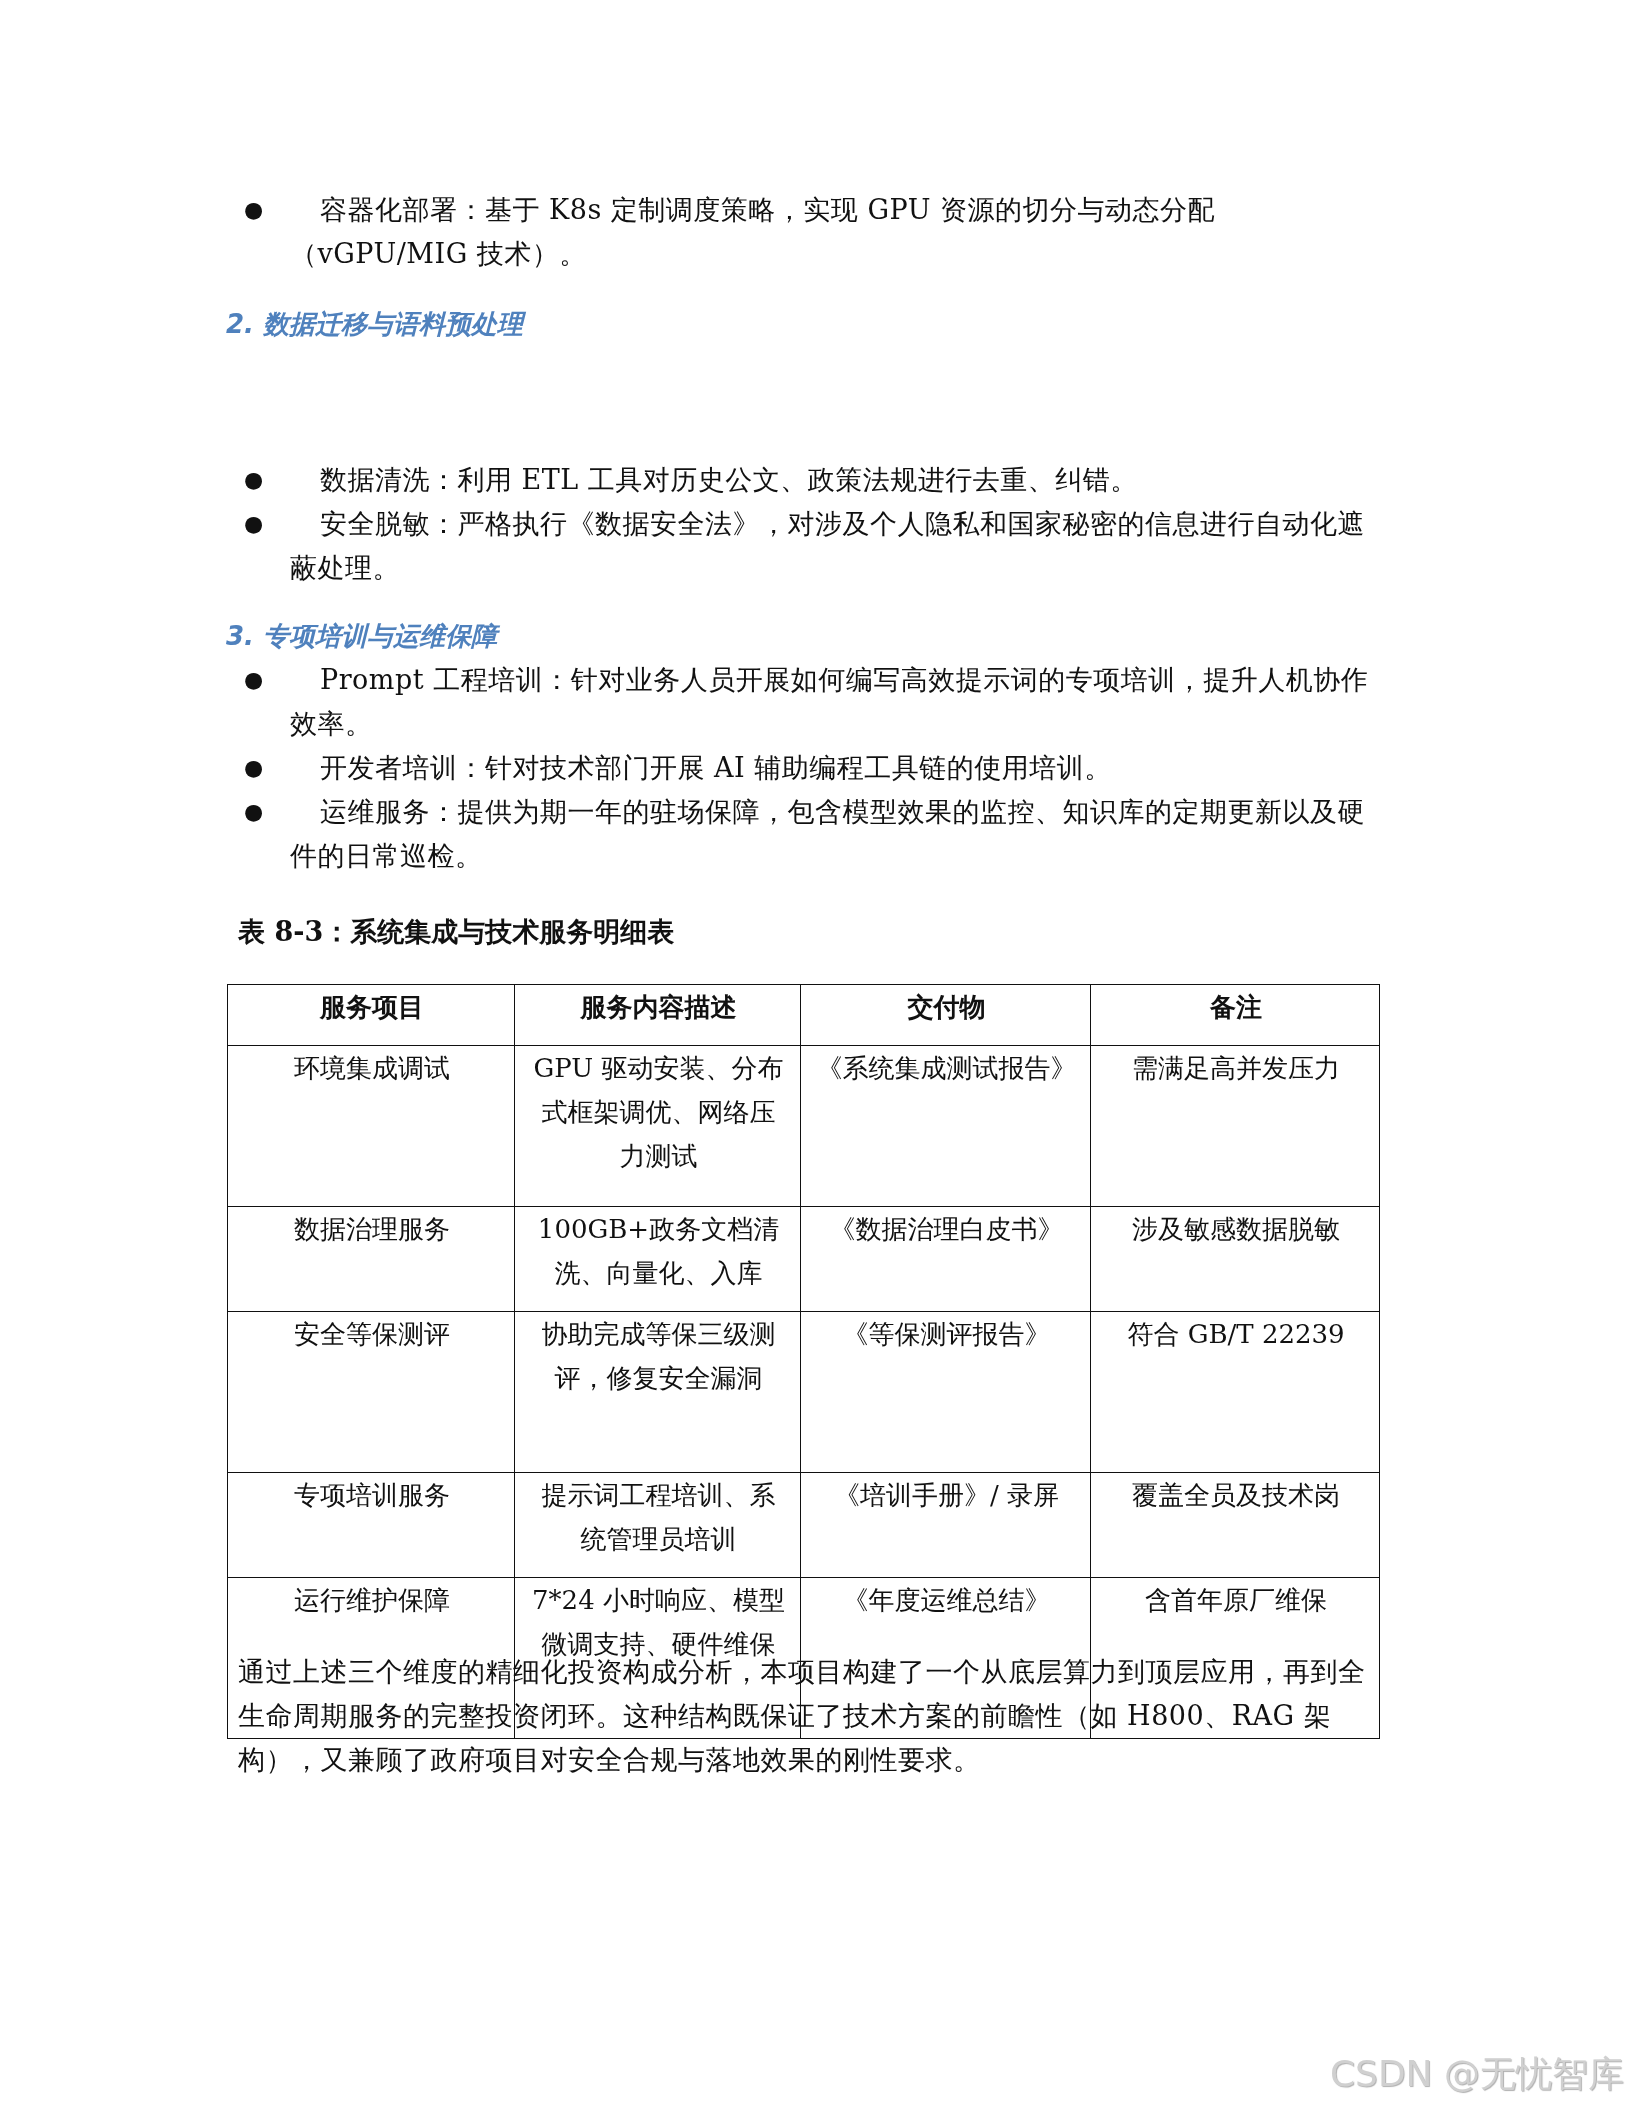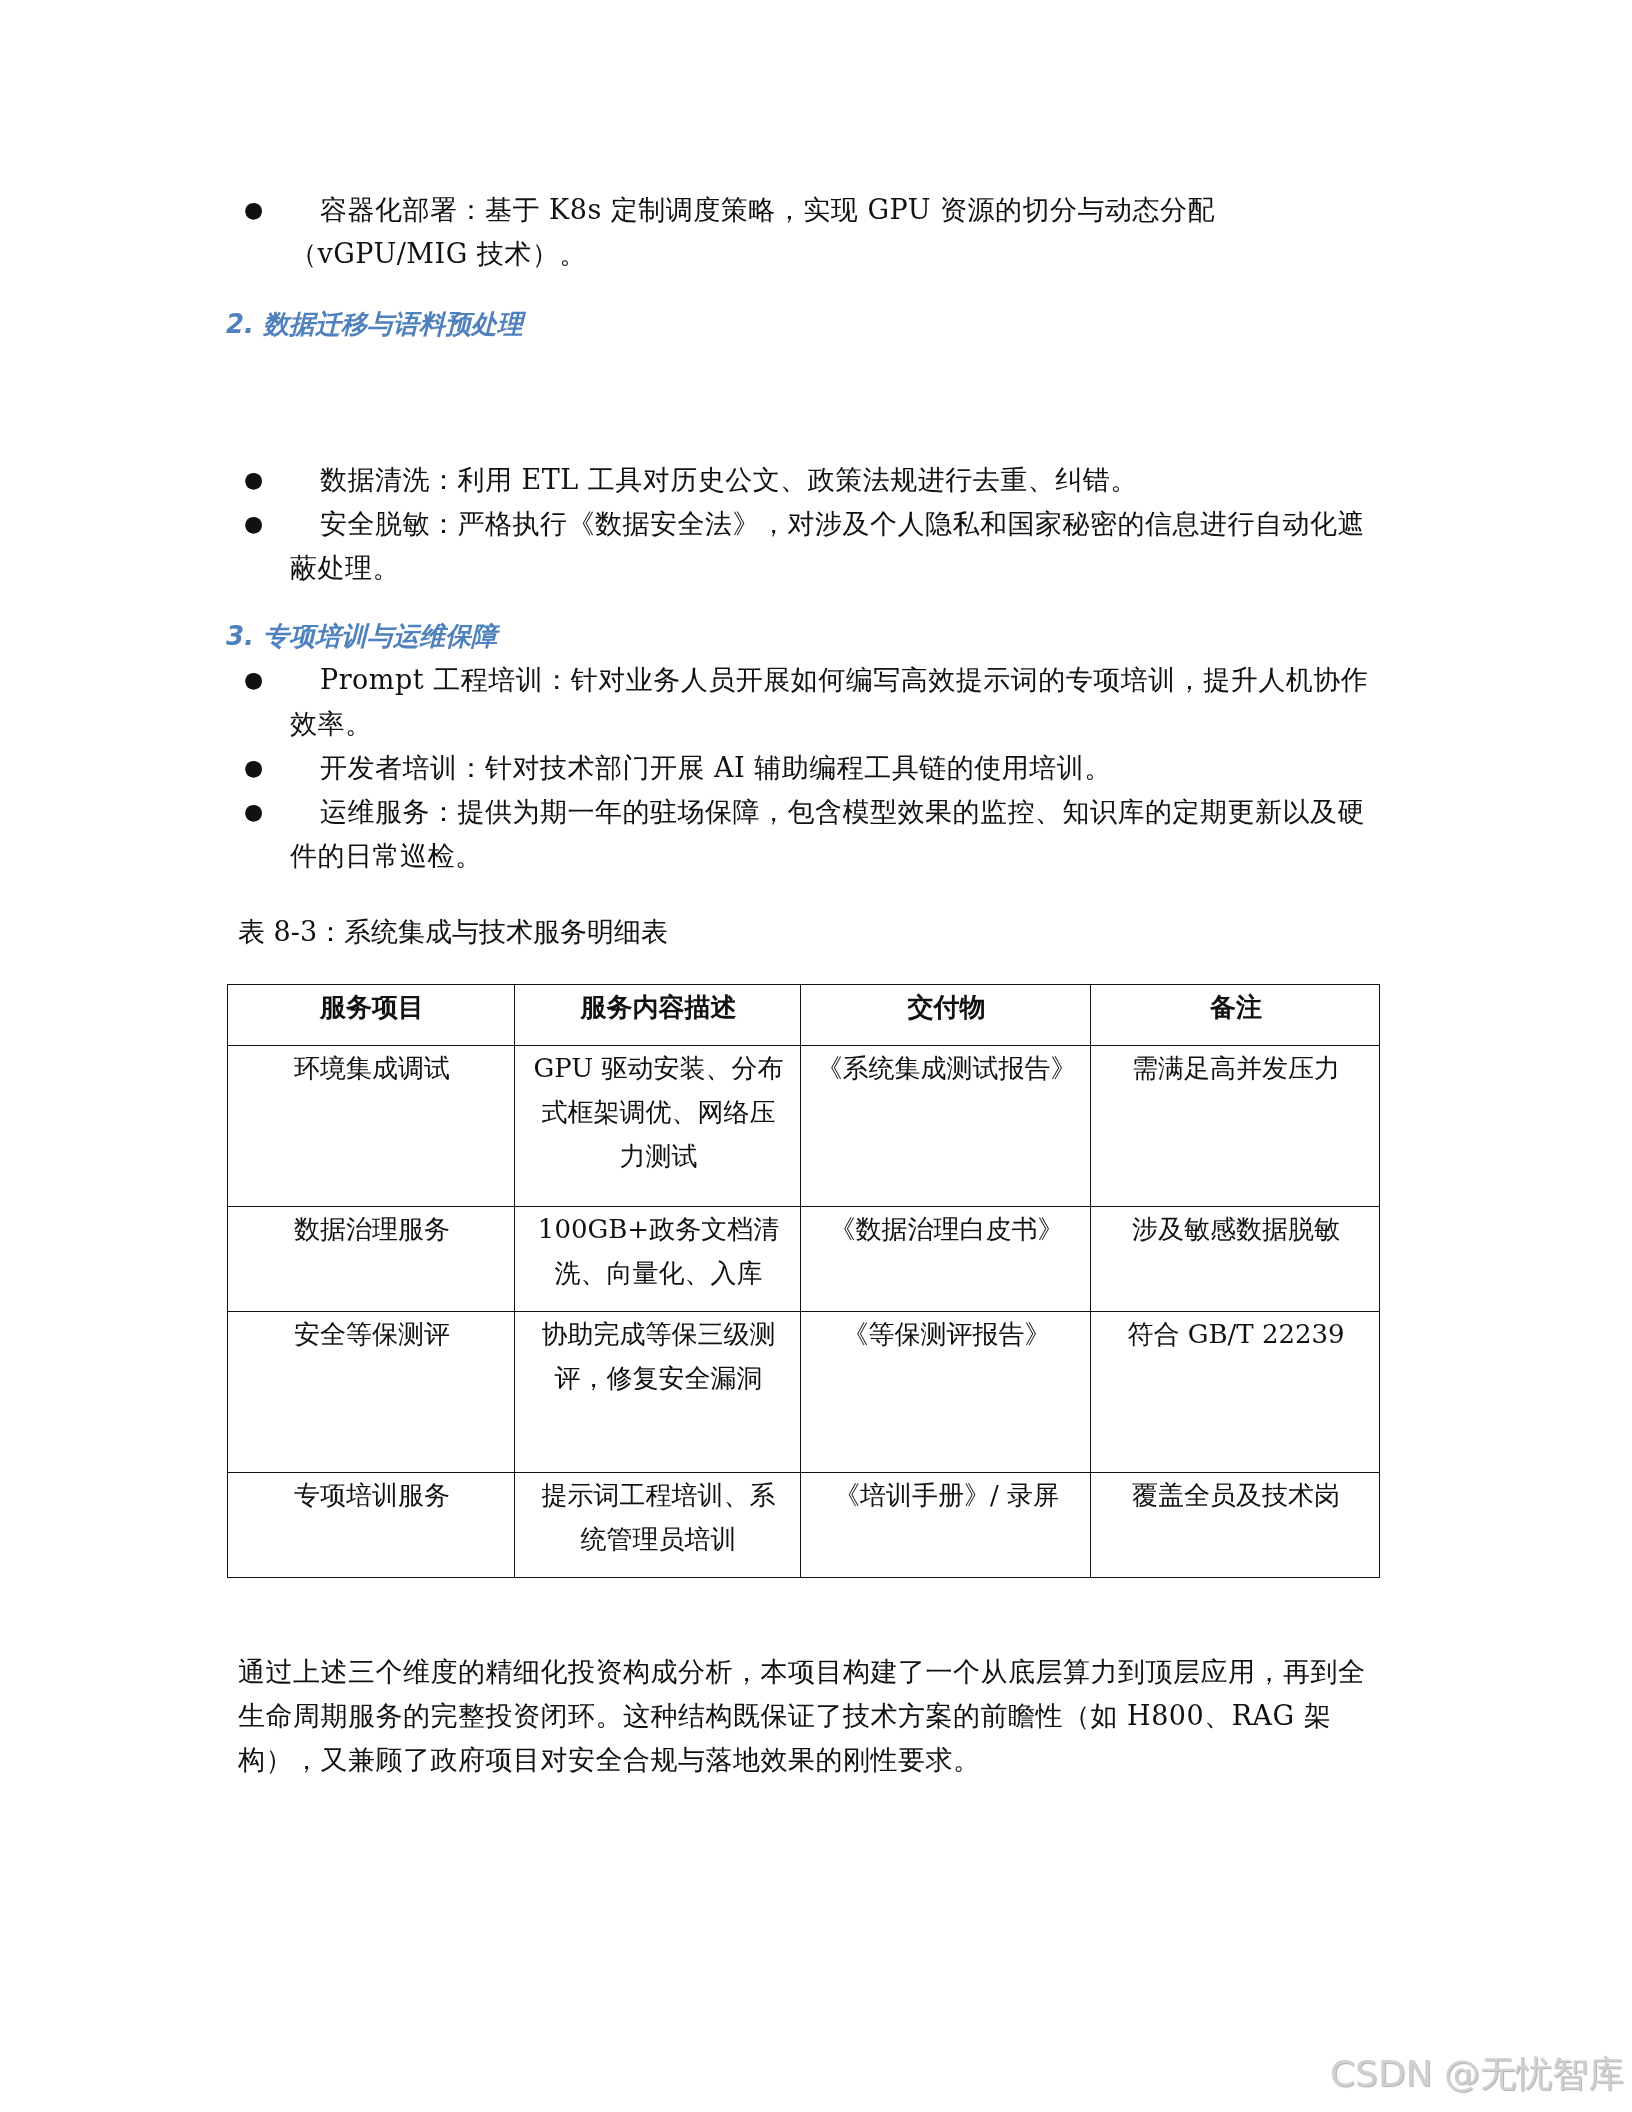--- a/index.html
+++ b/index.html
@@ -8,21 +8,21 @@
   .page { position:absolute; left:0; top:0; width:1632px; height:2112px; }
   .txt { font-size:27px; line-height:44px; letter-spacing:0.5px; }
   .bullet-item { position:absolute; left:238px; width:1140px; }
   .bullet-dot { position:absolute; left:6px; top:0; font-size:22px; line-height:44px; }
   .bullet-body { margin-left:52px; text-indent:30px; }
   .bullet-body b { font-weight:normal; }
   .heading { position:absolute; left:226px; font-size:26px; line-height:40px;
              font-style:italic; font-weight:bold; color:#4f81bd;
              font-family:"DejaVu Sans","Liberation Sans",sans-serif;text-align:center; }
   .para { position:absolute; left:238px; width:1140px; }
-  .caption { position:absolute; left:238px; top:910px; font-size:27px; line-height:44px; font-weight:normal; }
+  .caption { position:absolute; left:238px; top:910px; font-size:27px; line-height:44px; font-weight:bold; }
   table.svc { position:absolute; left:227px; top:984px; width:1152px;
               border-collapse:collapse; table-layout:fixed; }
   table.svc td, table.svc th { border:1.6px solid #111; vertical-align:top;
               padding:0 12px 16px 14px; font-size:26px; line-height:44px; text-align:center; }
   table.svc th { font-weight:bold; height:40px; }
   .r3 td { height:144px; }
   .r2 td { height:64px; }
   .watermark { position:absolute; right:8px; bottom:13px; font-size:36px; color:#d0d0d0;
                font-family:"DejaVu Sans","Liberation Sans",sans-serif;
                text-shadow:1px 1px 1px #b0b0b0; }
@@ -109,19 +109,25 @@
         <td>协助完成等保三级测评，修复安全漏洞</td>
         <td>《等保测评报告》</td>
         <td>符合 GB/T 22239</td>
       </tr>
       <tr class="r2">
         <td>专项培训服务</td>
         <td>提示词工程培训、系统管理员培训</td>
         <td>《培训手册》/ 录屏</td>
         <td>覆盖全员及技术岗</td>
       </tr>
+      <tr class="r3">
+        <td>运行维护保障</td>
+        <td>7*24 小时响应、模型微调支持、硬件维保</td>
+        <td>《年度运维总结》</td>
+        <td>含首年原厂维保</td>
+      </tr>
     </tbody>
   </table>
 
   <div class="para txt" style="top:1650px;">通过上述三个维度的精细化投资构成分析，本项目构建了一个从底层算力到顶层应用，再到全生命周期服务的完整投资闭环。这种结构既保证了技术方案的前瞻性（如 H800、RAG 架构），又兼顾了政府项目对安全合规与落地效果的刚性要求。</div>
 
   <div class="watermark">CSDN @无忧智库</div>
 </div>
 
 </body></html>

